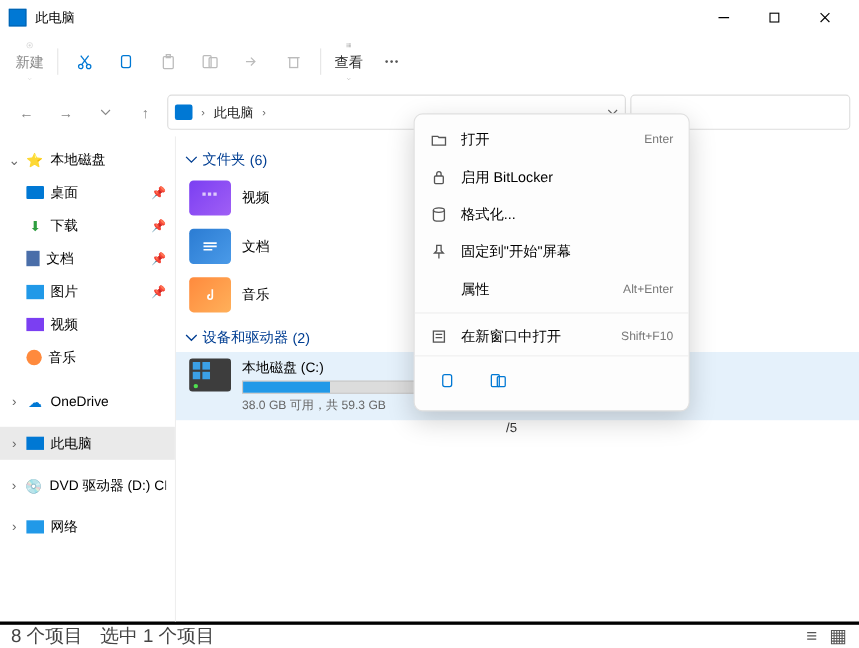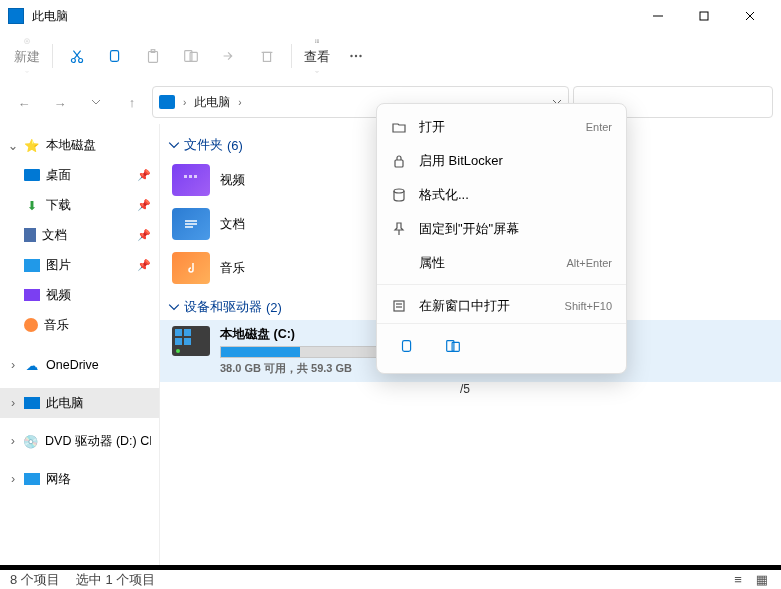--- a/index.html
+++ b/index.html
@@ -44,42 +44,42 @@
 .section-header { display: flex; align-items: center; gap: 4px; padding: 4px 8px; color: #003e92; font-size: 13px; }
 .section-header .count { color:#003e92; }
 .folder-item { display: flex; align-items: center; gap: 10px; height: 44px; padding: 0 12px; }
 .folder-ico { width: 38px; height: 32px; border-radius: 4px; display:flex; align-items:center; justify-content:center; color:#fff; }
 .folder-ico.video { background: linear-gradient(135deg,#7b3ff2,#a05ff5); }
 .folder-ico.docs { background: linear-gradient(135deg,#2b7cd3,#4a9ae8); }
 .folder-ico.music { background: linear-gradient(135deg,#ff8a3d,#ffb05a); }
 .folder-label { font-size: 12.5px; }
 
 .device-item { display: flex; align-items: flex-start; gap: 10px; padding: 6px 12px; }
-.device-item.selected { background: #e5f1fb; font-weight: bold; }
+.device-item.selected { background: #e5f1fb; }
 .drive-ico { width: 38px; height: 30px; background:#3d3d3d; border-radius:3px; position:relative; }
 .drive-ico .win { position:absolute; width:16px; height:16px; top:3px; left:3px; }
 .drive-ico .led { position:absolute; bottom:3px; left:4px; width:4px; height:4px; background:#4fe04f; border-radius:50%; }
 .drive-info { display:flex; flex-direction:column; gap:3px; }
 .drive-name { font-size: 12.5px; }
 .drive-bar { width: 160px; height: 12px; background:#dcdcdc; border:1px solid #c8c8c8; position:relative; }
 .drive-bar .fill { height:100%; background:#2199e8; }
 .drive-text { font-size: 11px; color:#666; }
 .device-side { margin-left: 20px; font-size:12px; color:#333; align-self:center; padding-left: 280px; }
 
 
 .ctxmenu { position: absolute; top: 103px; left: 376px; width: 251px; background:#fdfdfd; border:1px solid #e0e0e0; border-radius:8px; box-shadow:0 8px 24px rgba(0,0,0,0.18); padding: 6px 0; z-index: 50; }
 .ctx-item { height: 34px; display:flex; align-items:center; padding: 0 14px; gap: 12px; font-size: 13px; }
 .ctx-item .ico { width: 16px; height:16px; display:flex; align-items:center; justify-content:center; color:#555; }
 .ctx-item .short { margin-left:auto; font-size:11px; color:#777; }
 .ctx-sep { height:1px; background:#eee; margin:4px 0; }
 .ctx-footer { height: 44px; display:flex; align-items:center; padding: 0 14px; gap: 14px; border-top:1px solid #eee; }
 .ctx-footer .fbtn { width:32px; height:32px; display:flex; align-items:center; justify-content:center; color:#0078d4; }
 
 
-.statusbar { height: 24px; border-top: 5px solid #000000; display:flex; align-items:center; padding:0 10px; gap: 16px; font-size:13px; color:#444; }
+.statusbar { height: 24px; border-top: 3px solid #000000; display:flex; align-items:center; padding:0 10px; gap: 16px; font-size:17px; color:#444; }
 .statusbar .view-btns { margin-left:auto; display:flex; gap:6px; color:#555; }
 .statusbar .view-btns span { width:18px; height:18px; display:flex; align-items:center; justify-content:center; border:1px solid transparent; }
 </style>
 </head>
 <body>
 
 <div class="titlebar">
   <div class="app-icon"></div>
   <div class="title">此电脑</div>
   <div class="win-controls">

